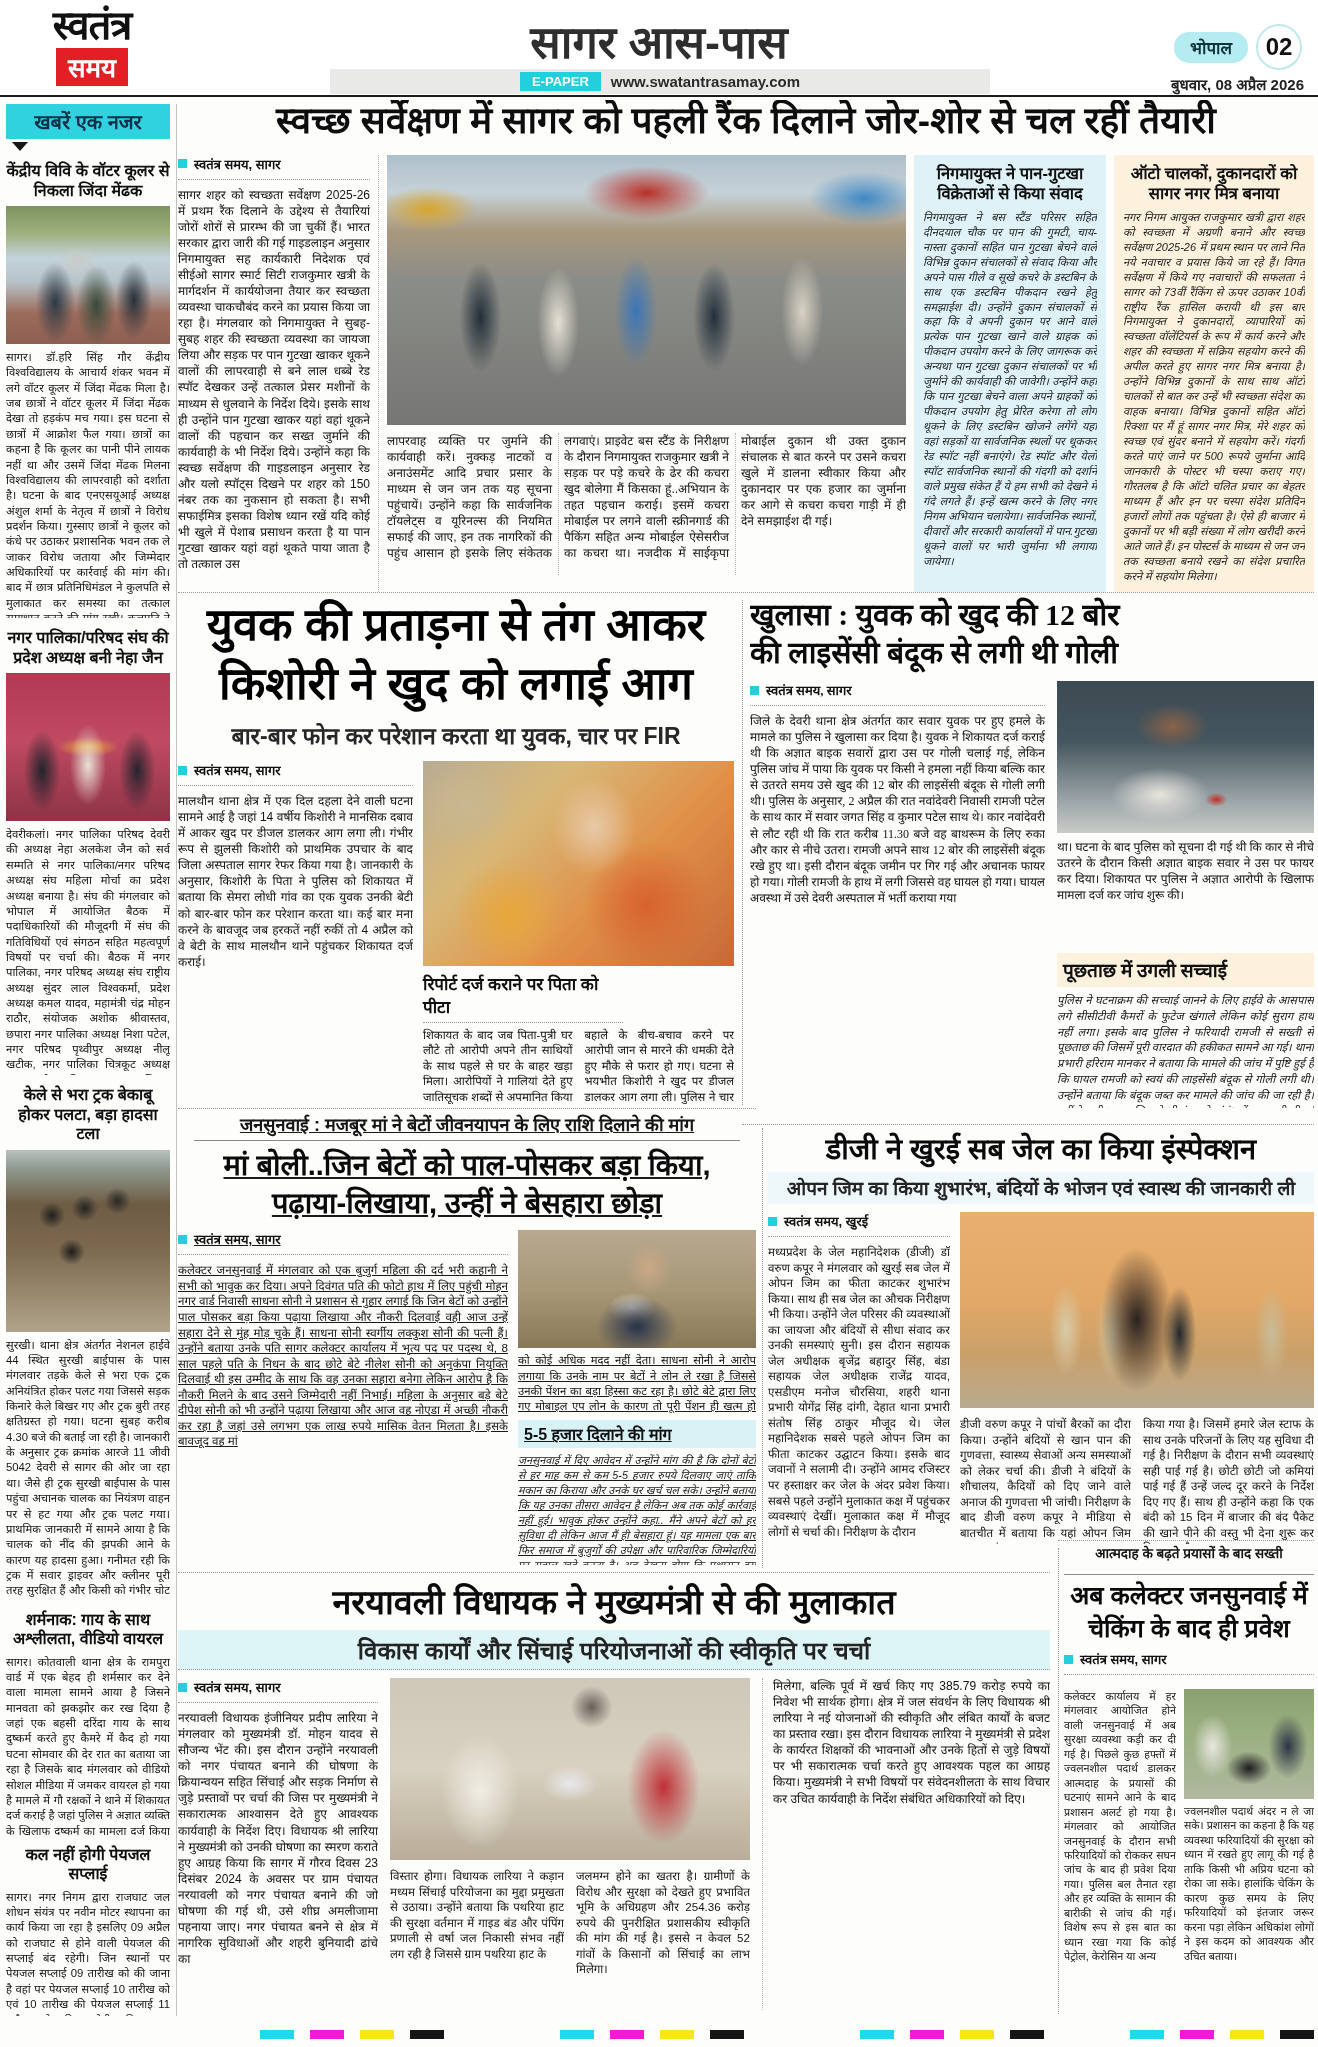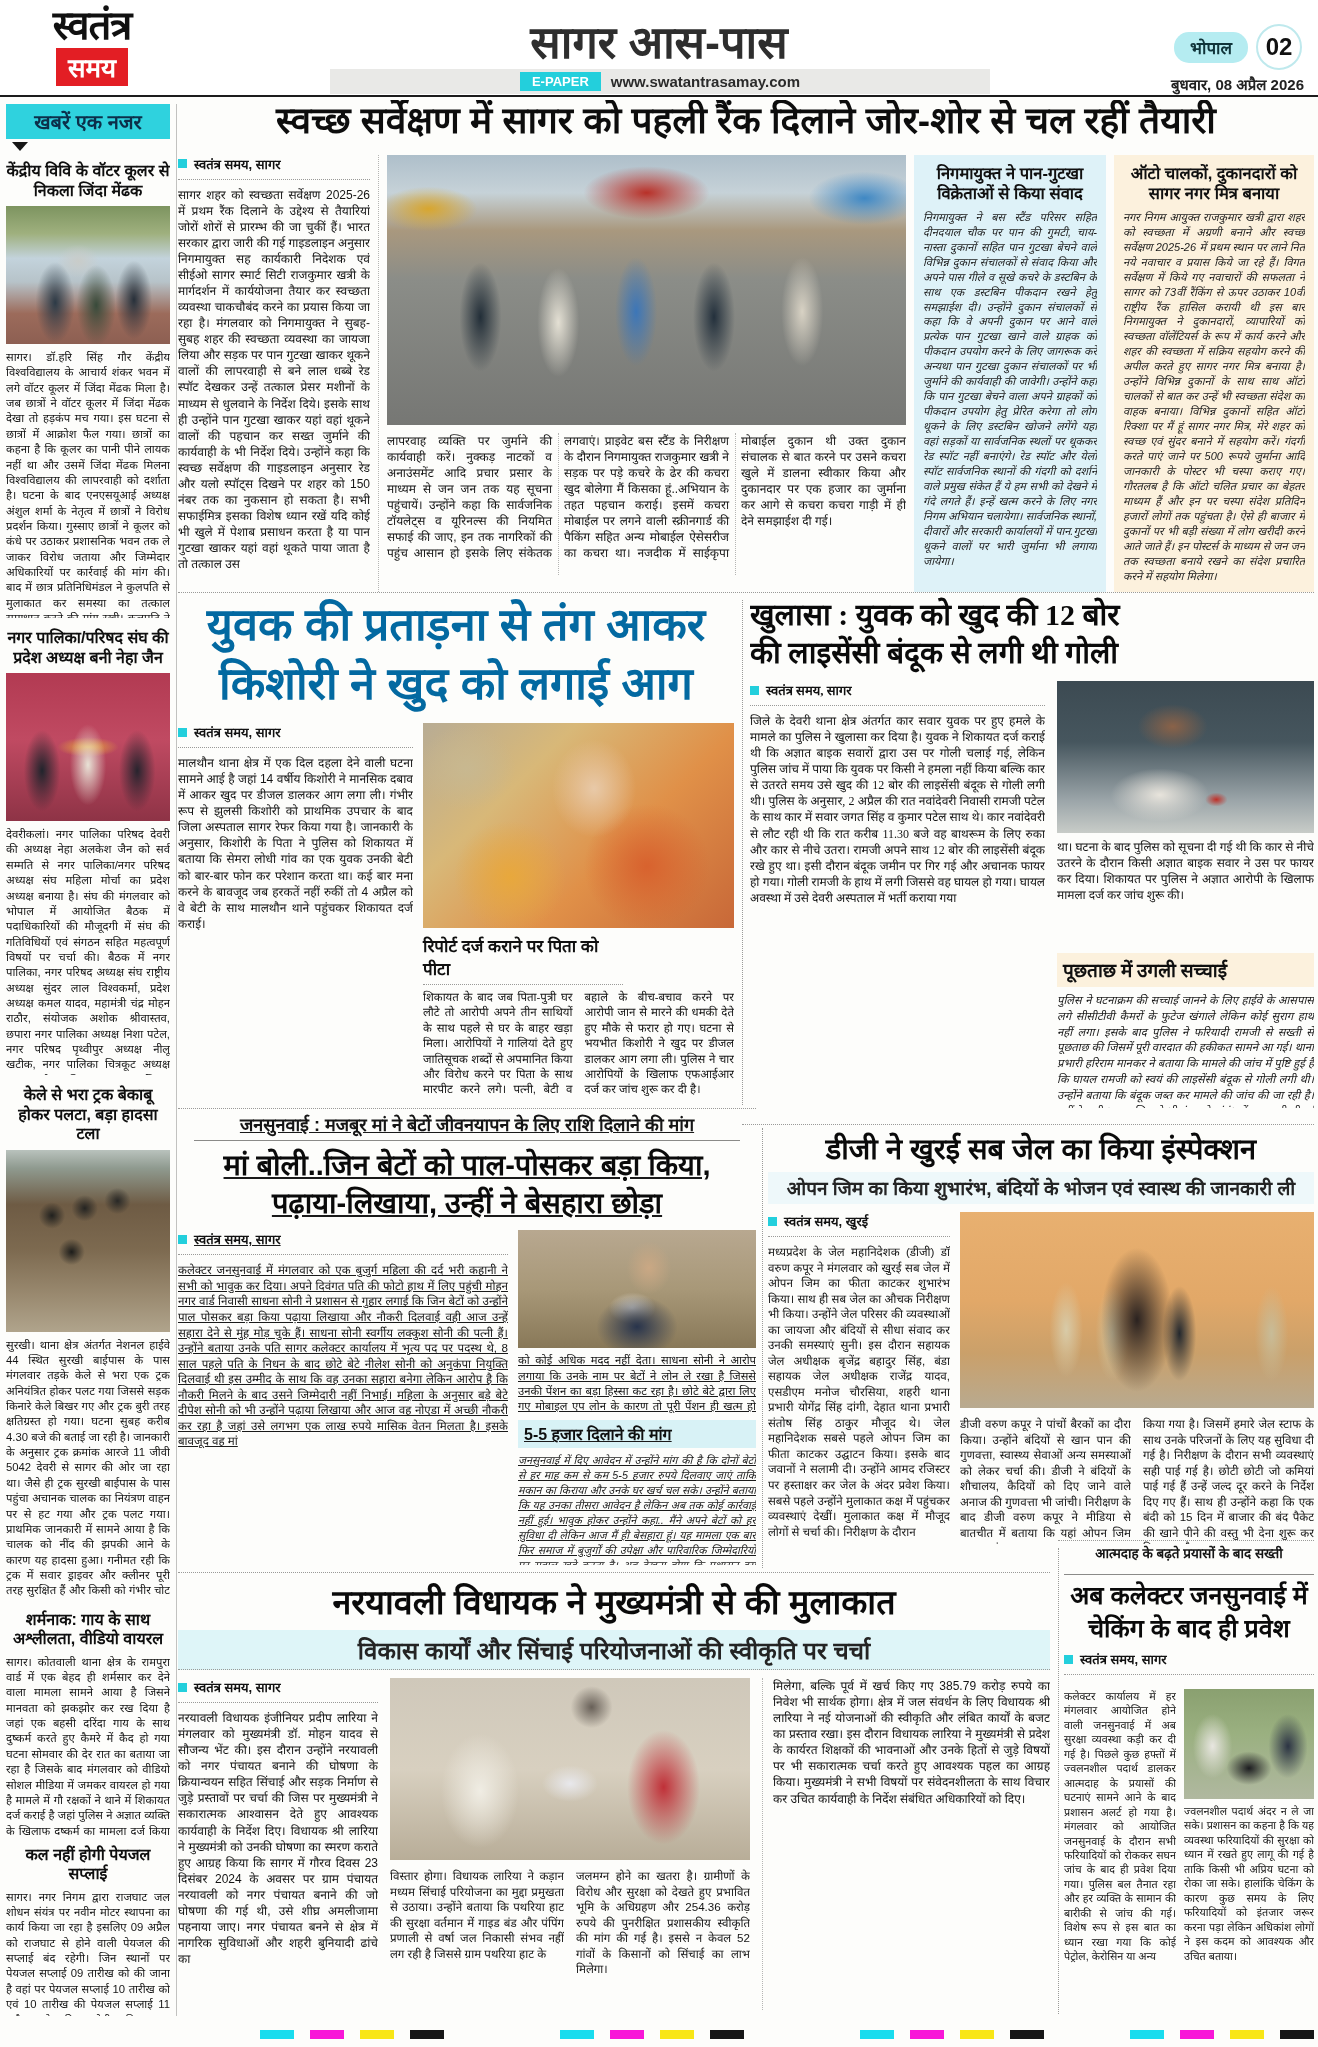--- a/index.html
+++ b/index.html
@@ -74,21 +74,21 @@
     radial-gradient(30px 78px at 80% 58%, #d8d2c4 0%, transparent 70%),
     linear-gradient(180deg,#aebfca 0%,#c6d2d8 14%,#a9987e 28%,#8b8d88 46%,#767774 100%); }
   .s-cols3 { margin-top:8px; column-count:3; column-gap:12px; column-rule:1px dotted #b5b5b3; height:142px; }
   .s-box { padding:8px 9px; overflow:hidden; }
   .s-box1 { width:192px; flex:0 0 auto; background:#def2f8; }
   .s-box2 { width:200px; flex:0 0 auto; background:#fcf1dd; }
   .s-box-title { font-size:16.5px; font-weight:bold; text-align:center; line-height:1.25; color:#101010; margin-bottom:6px; }
   .s-box-text { font-size:11px; line-height:1.36; text-align:justify; font-style:italic; color:#1c1c1c; height:378px; overflow:hidden; }
   
   #art-fir { position:absolute; left:178px; top:596px; width:556px; height:508px; overflow:hidden; }
-  .fir-h { font-size:45px; font-weight:bold; text-align:center; line-height:1.3; color:#0369a1; }
+  .fir-h { font-size:45px; font-weight:bold; text-align:center; line-height:1.3; color:#000000; }
   .fir-sub { font-size:23px; font-weight:bold; text-align:center; color:#272727; margin-top:6px; }
   .fir-grid { display:flex; gap:10px; margin-top:10px; }
   .fir-left { width:235px; flex:0 0 auto; }
   .fir-left .body-txt { height:280px; }
   .fir-right { flex:1; }
   .ph-girl { height:205px; background-image:
     radial-gradient(60px 70px at 55% 32%, #e8c9a8 0%, transparent 70%),
     radial-gradient(90px 90px at 72% 70%, #d8622e 0%, transparent 70%),
     radial-gradient(80px 80px at 28% 75%, #e8a83c 0%, transparent 70%),
     radial-gradient(70px 60px at 14% 22%, #c8b890 0%, transparent 70%),
@@ -264,20 +264,21 @@
     </div>
   </div>
 
   <div class="hdot" style="left:178px; top:592px; width:1136px;"></div>
 
   <div id="art-fir">
     <div class="fir-h">
       <div>युवक की प्रताड़ना से तंग आकर</div>
       <div>किशोरी ने खुद को लगाई आग</div>
     </div>
+    <div class="fir-sub">बार-बार फोन कर परेशान करता था युवक, चार पर FIR</div>
     <div class="fir-grid">
       <div class="fir-left">
         <div class="byline">
           <span class="bl-sq"></span>
           <span>स्वतंत्र समय, सागर</span>
         </div>
         <div class="body-txt">मालथौन थाना क्षेत्र में एक दिल दहला देने वाली घटना सामने आई है जहां 14 वर्षीय किशोरी ने मानसिक दबाव में आकर खुद पर डीजल डालकर आग लगा ली। गंभीर रूप से झुलसी किशोरी को प्राथमिक उपचार के बाद जिला अस्पताल सागर रेफर किया गया है। जानकारी के अनुसार, किशोरी के पिता ने पुलिस को शिकायत में बताया कि सेमरा लोधी गांव का एक युवक उनकी बेटी को बार-बार फोन कर परेशान करता था। कई बार मना करने के बावजूद जब हरकतें नहीं रुकीं तो 4 अप्रैल को वे बेटी के साथ मालथौन थाने पहुंचकर शिकायत दर्ज कराई।</div>
       </div>
       <div class="fir-right">
         <div class="ph ph-girl"></div>

